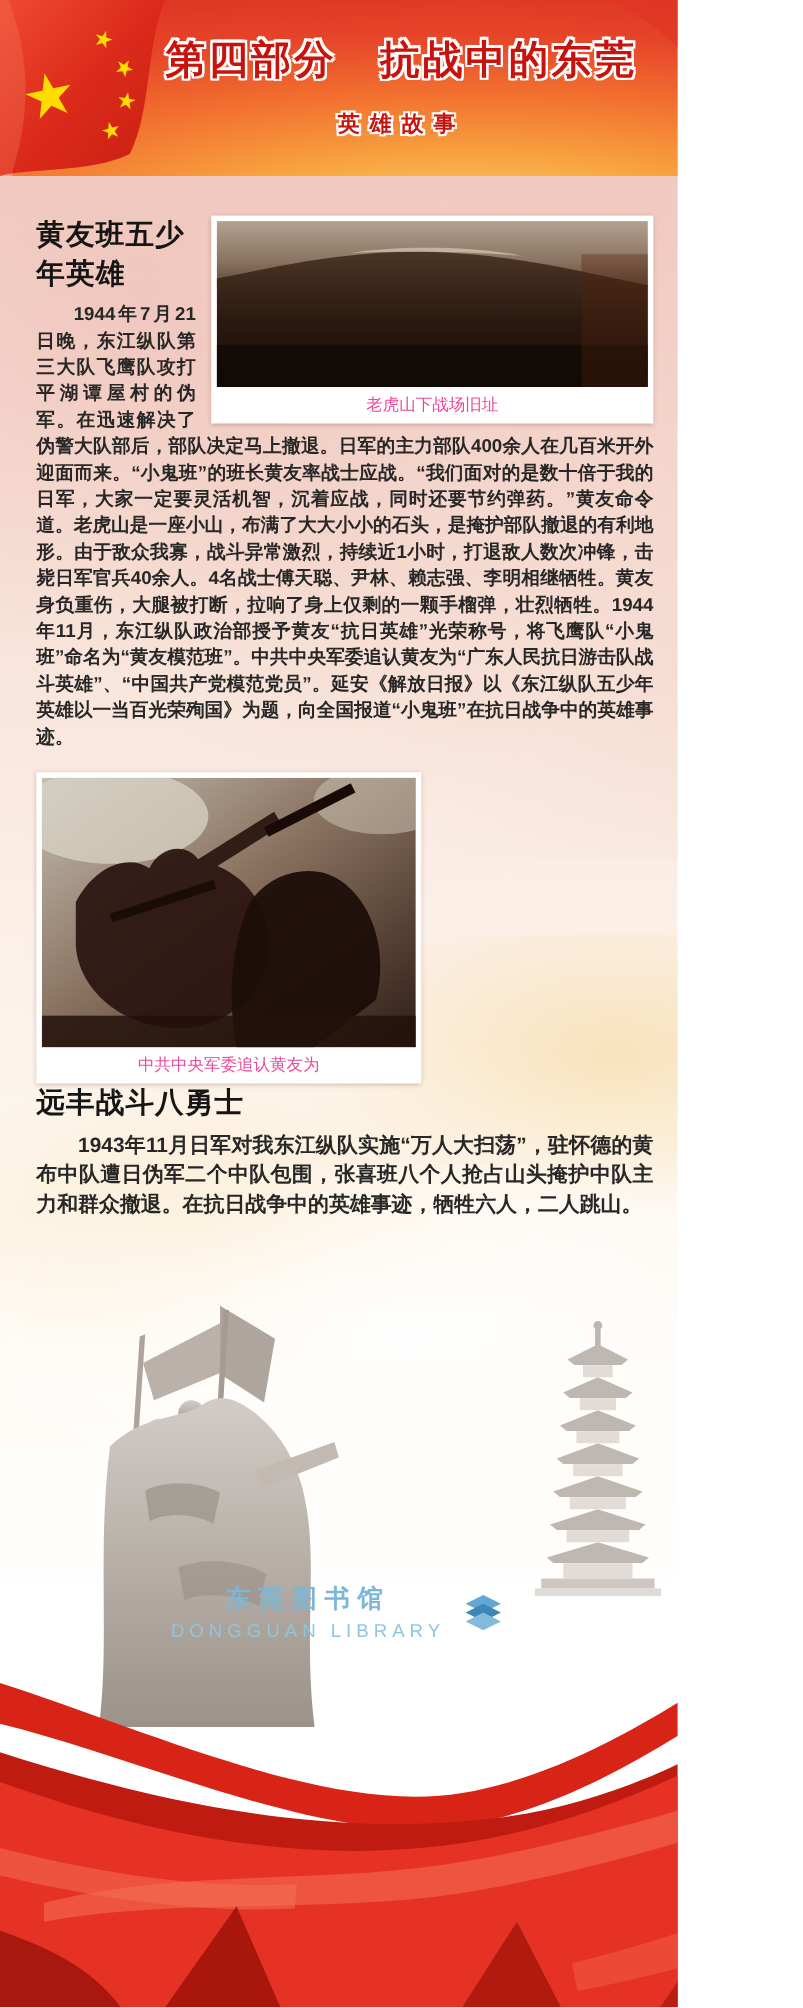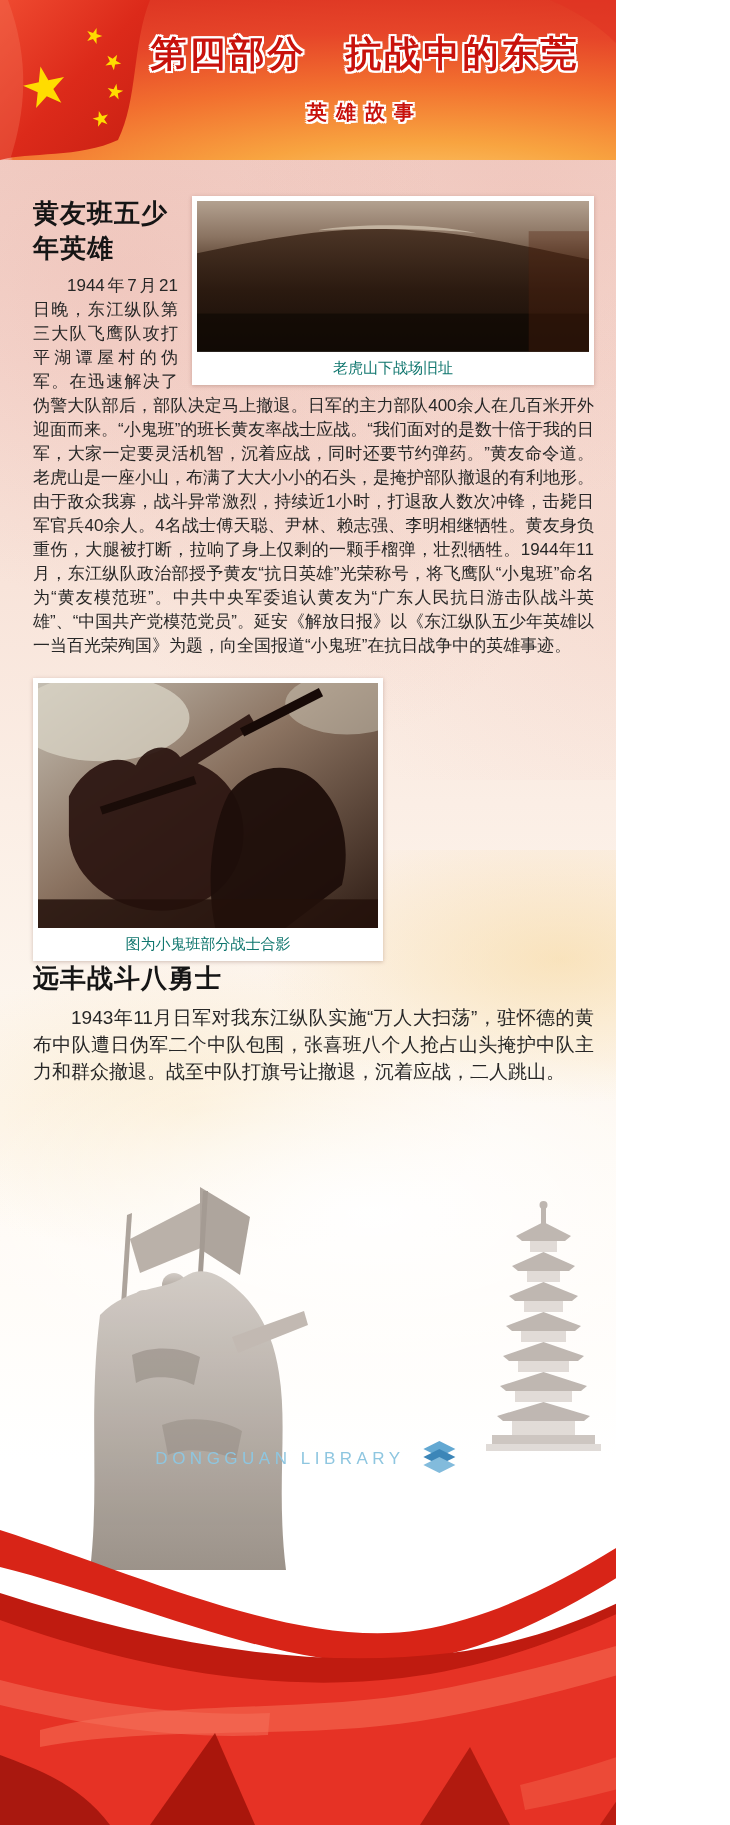--- a/index.html
+++ b/index.html
@@ -36,29 +36,29 @@
       radial-gradient(circle at 88% 70%, rgba(226,152,140,.12) 0, transparent 40%);}
   .cloud-a{position:absolute;left:250px;top:850px;width:500px;height:260px;z-index:1;pointer-events:none;
     background:radial-gradient(ellipse at 62% 42%, rgba(246,213,150,.55) 0%, rgba(246,213,150,0) 68%);}
   .cloud-b{position:absolute;left:-60px;top:960px;width:560px;height:300px;z-index:1;pointer-events:none;
     background:radial-gradient(ellipse at 45% 50%, rgba(248,224,176,.45) 0%, rgba(248,224,176,0) 70%);}
   .cloud-c{position:absolute;left:-40px;top:1060px;width:820px;height:340px;z-index:1;pointer-events:none;
     background:radial-gradient(ellipse at 50% 45%, rgba(255,255,255,.95) 0%, rgba(255,255,255,0) 72%);}
   
   .content{position:relative;z-index:2;padding:36px 22px 0 33px;}
   h2.sec-title{margin:0 0 8px 0;font-size:26px;font-weight:bold;color:#151515;letter-spacing:1px;}
-  .sec p{margin:0;text-align:justify;text-indent:2em;color:#272727;}
+  .sec p{margin:0;text-align:justify;text-indent:2em;color:#272727;font-weight:bold;}
   .sec1 p{font-size:17px;line-height:24px;}
   .sec2 .txt p{font-size:18.5px;line-height:23px;}
   .sec3 p{font-size:19px;line-height:27px;}
   .photo-block{background:#fff;padding:5px;box-shadow:0 1px 4px rgba(80,30,20,.25);}
   .pb1{float:right;width:392px;margin:0 0 6px 14px;}
   .pb2{float:left;width:340px;margin:4px 16px 0 0;}
   .photo{display:block;width:100%;}
-  .caption{text-align:center;font-size:15px;color:#0f766e;padding:7px 0 2px;}
+  .caption{text-align:center;font-size:15px;color:#ec4899;padding:7px 0 2px;}
   .sec2{clear:both;margin-top:16px;}
   .sec2 .txt{overflow:hidden;}
   .sec2 .txt h2{padding-top:20px;}
   .sec3{clear:both;margin-top:14px;}
   
   .statue{position:absolute;left:72px;top:1185px;width:245px;height:385px;z-index:1;pointer-events:none;}
   .pagoda{position:absolute;left:486px;top:1200px;width:115px;height:255px;z-index:1;pointer-events:none;}
   .logo{position:absolute;left:50%;top:1438px;transform:translateX(-50%);z-index:4;
     display:flex;align-items:center;gap:14px;}
   .logo .names{text-align:center;}
@@ -156,27 +156,27 @@
           </defs>
           <rect x="0" y="0" width="330" height="238" fill="url(#bg2)"></rect>
           <ellipse cx="62" cy="34" rx="85" ry="42" fill="#d9d4c6" opacity="0.75"></ellipse>
           <ellipse cx="300" cy="20" rx="60" ry="30" fill="#cfc9ba" opacity="0.5"></ellipse>
           <path d="M30,110 C45,80 75,66 95,80 C103,62 126,56 138,72 L205,30 L212,42 L155,78 C188,92 205,124 198,162 C188,205 148,226 105,220 C65,214 32,184 30,148 Z" fill="#2b1410" opacity="0.93"></path>
           <path d="M185,108 C205,80 245,74 268,94 C294,116 305,156 295,196 L240,238 L172,238 C162,190 170,136 185,108 Z" fill="#1e0e0a" opacity="0.95"></path>
           <rect x="196" y="44" width="86" height="9" transform="rotate(-27 196 44)" fill="#170a07"></rect>
           <rect x="60" y="120" width="96" height="8" transform="rotate(-18 60 120)" fill="#1a0c08"></rect>
           <rect x="0" y="210" width="330" height="28" fill="#23110b" opacity="0.85"></rect>
         </svg>
-        <div class="caption">图为小鬼班部分战士合影</div>
+        <div class="caption">中共中央军委追认黄友为</div>
       </div>
     </div>
 
     <div class="sec sec3">
       <h2 class="sec-title">远丰战斗八勇士</h2>
-      <p>1943年11月日军对我东江纵队实施“万人大扫荡”，驻怀德的黄布中队遭日伪军二个中队包围，张喜班八个人抢占山头掩护中队主力和群众撤退。战至中队打旗号让撤退，沉着应战，二人跳山。</p>
+      <p>1943年11月日军对我东江纵队实施“万人大扫荡”，驻怀德的黄布中队遭日伪军二个中队包围，张喜班八个人抢占山头掩护中队主力和群众撤退。在抗日战争中的英雄事迹，牺牲六人，二人跳山。</p>
     </div>
   </div>
 
   <svg class="statue" viewBox="0 0 245 385">
     <defs>
       <linearGradient id="stg" x1="0" y1="0" x2="0" y2="1">
         <stop offset="0" stop-color="#cfc8c2"></stop>
         <stop offset="1" stop-color="#93897f"></stop>
       </linearGradient>
     </defs>
@@ -218,20 +218,21 @@
         <rect x="29" y="191" width="57" height="11"></rect>
         <rect x="26" y="221" width="63" height="14"></rect>
       </g>
       <rect x="6" y="235" width="103" height="9" fill="#c5bdb7"></rect>
       <rect x="0" y="244" width="115" height="7" fill="#d2cbc5" opacity="0.8"></rect>
     </g>
   </svg>
 
   <div class="logo">
     <div class="names">
+      <div class="cn">东莞图书馆</div>
       <div class="en">DONGGUAN LIBRARY</div>
     </div>
     <svg width="42" height="38" viewBox="0 0 42 38">
       <path d="M5,11 L21,3 L37,11 L21,19 Z" fill="#63a8d2"></path>
       <path d="M5,19 L21,11 L37,19 L21,27 Z" fill="#3c86b8"></path>
       <path d="M5,27 L21,19 L37,27 L21,35 Z" fill="#82bbdc"></path>
     </svg>
   </div>
 
   <svg class="ribbon" viewBox="0 0 730 400" preserveAspectRatio="none">

